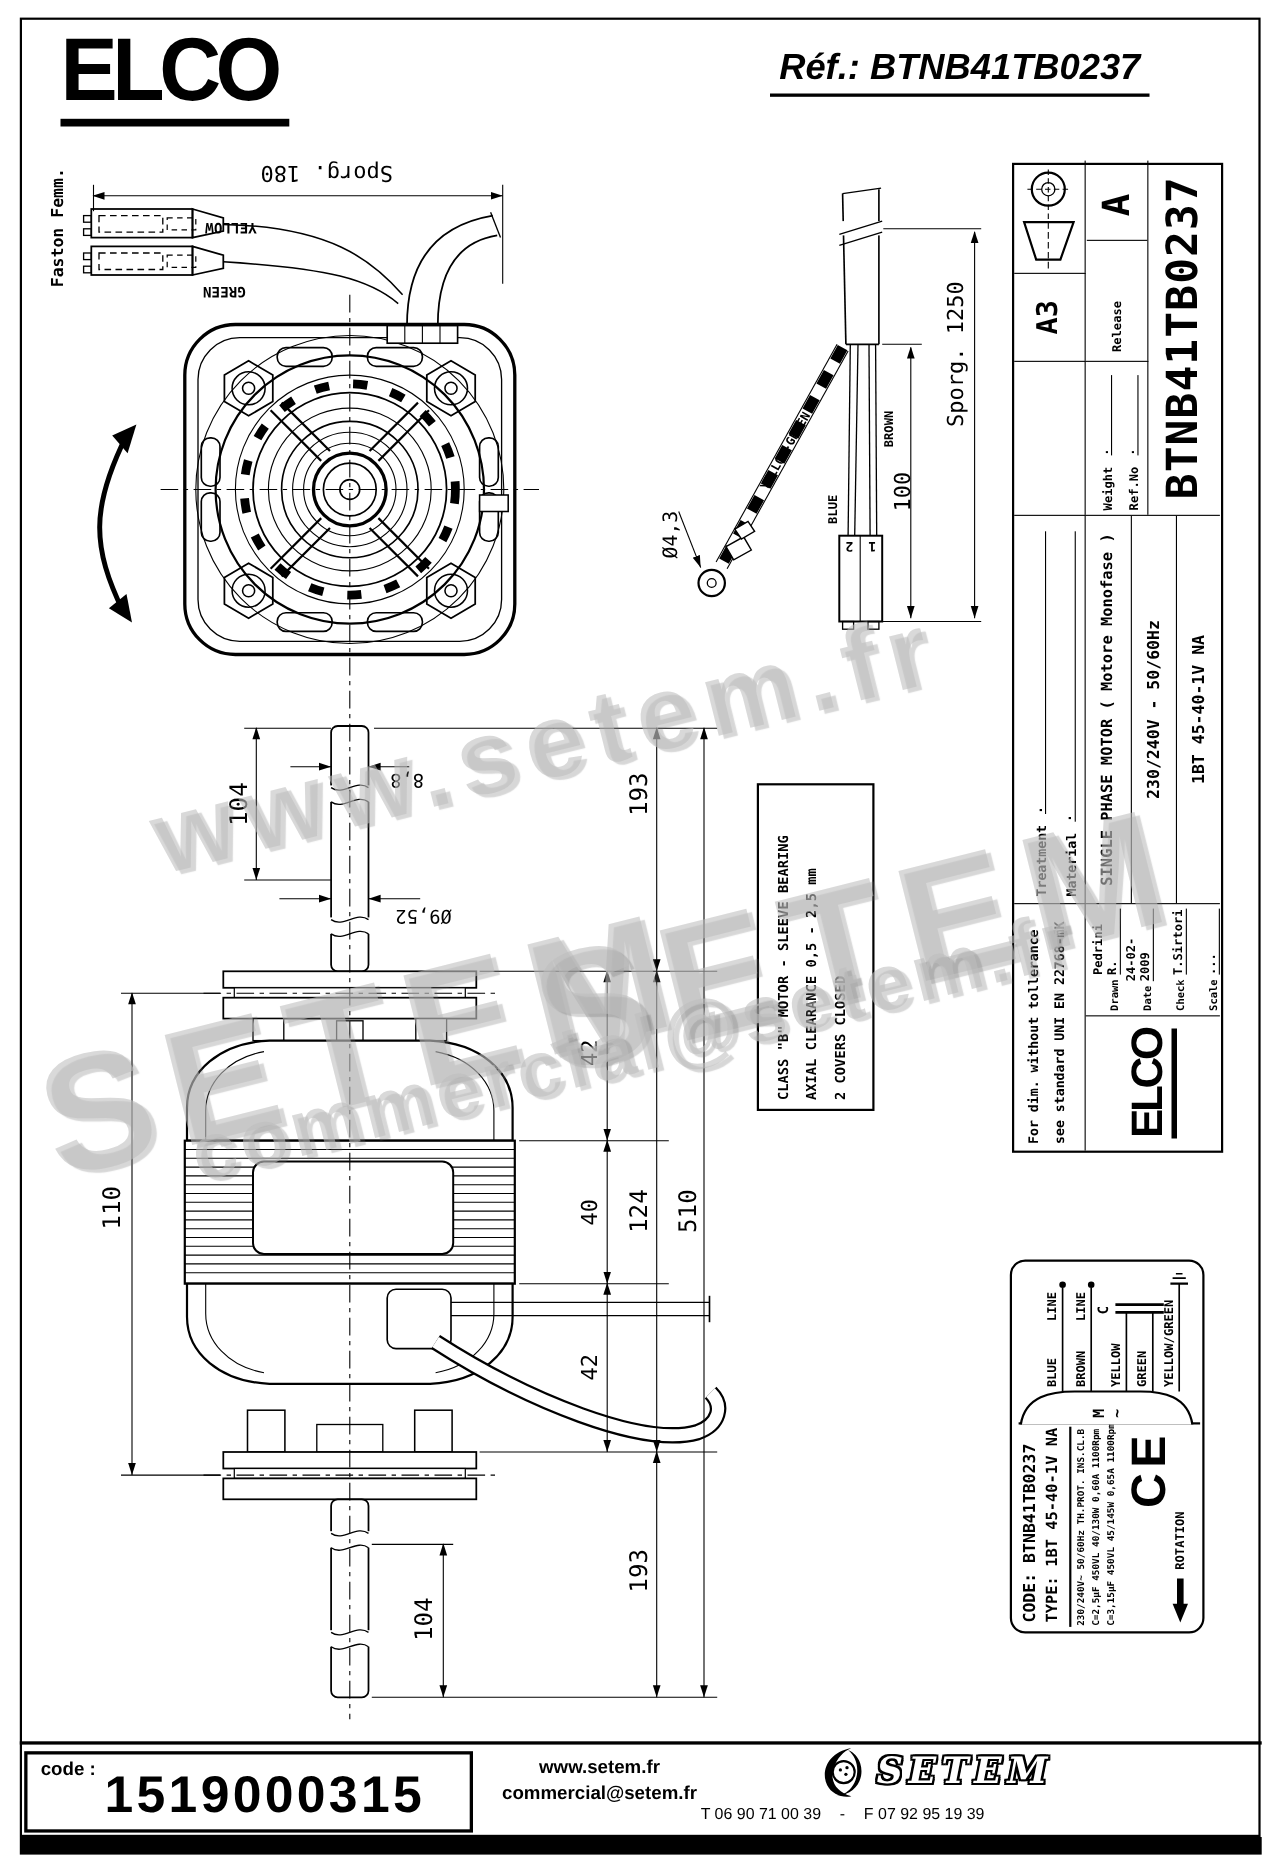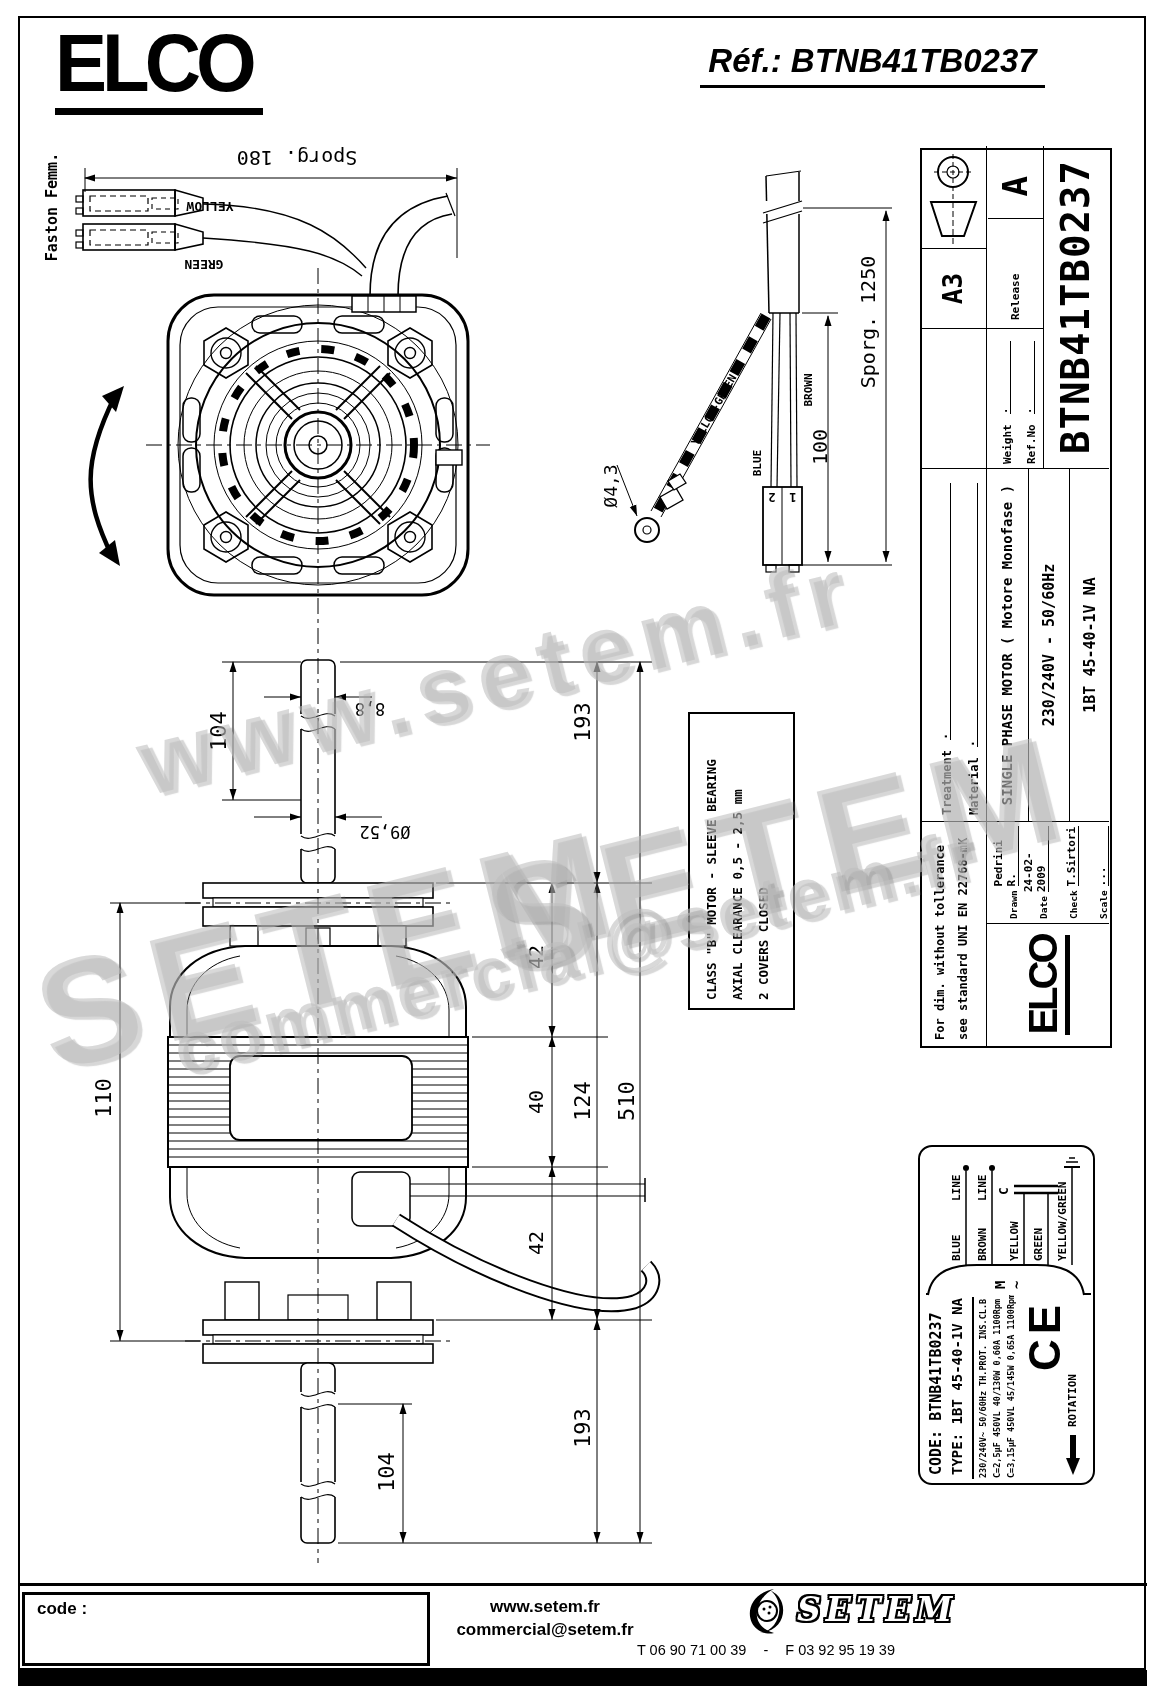--- a/index.html
+++ b/index.html
@@ -443,29 +443,30 @@
   <div class="abs wl" style="left:194px;top:88px;font-size:14px;">~</div>
 </div>
 
 <div class="wm" style="left:140px;top:710px;font-size:95px;letter-spacing:10px;">www.setem.fr</div>
 <div class="wm" style="left:40px;top:935px;font-size:150px;letter-spacing:16px;">SETEM</div>
 <div class="wm" style="left:490px;top:840px;font-size:150px;letter-spacing:16px;">SETEM</div>
 <div class="wm" style="left:175px;top:1010px;font-size:72px;letter-spacing:4px;">commercial@setem.fr</div>
 
 <div class="codebox">
   <span class="abs" style="left:12px;top:4px;font-size:17px;font-weight:bold;">code :</span>
+  <span class="abs" style="left:70px;top:8px;font-size:47px;font-weight:800;letter-spacing:3px;">1519000315</span>
 </div>
 <div class="ct" style="left:545px;top:1607px;font-size:17px;font-weight:bold;z-index:30;">www.setem.fr</div>
 <div class="ct" style="left:545px;top:1630px;font-size:17px;font-weight:bold;z-index:30;">commercial@setem.fr</div>
 <svg class="abs" style="left:740px;top:1585px;z-index:30;" width="52" height="52" viewBox="0 0 52 52">
   <path d="M34,4 C12,8 6,26 12,38 C16,46 26,50 34,48 C20,44 14,34 18,22 C21,13 27,7 34,4 Z" fill="#000"></path>
   <path d="M20,48 C40,46 46,30 42,18 C40,12 36,8 31,6 C41,14 42,30 34,40 C30,45 25,47 20,48 Z" fill="#000"></path>
   <circle cx="27" cy="26" r="10" fill="none" stroke="#000" stroke-width="2"></circle>
   <circle cx="24" cy="24" r="1.5" fill="#000"></circle>
     <circle cx="29" cy="28" r="1.5" fill="#000"></circle>
     <circle cx="30" cy="22" r="1.5" fill="#000"></circle>
 </svg>
 <div class="abs setem-txt" style="left:797px;top:1590px;z-index:30;">SETEM</div>
 <div class="abs" style="left:637px;top:1642px;width:258px;display:flex;justify-content:space-between;font-size:14.5px;z-index:30;">
   <span>T 06 90 71 00 39</span>
   <span>-</span>
-  <span>F 03 92 95 19 39</span>
+  <span>F 07 92 95 19 39</span>
 </div>
 
 </body></html>

